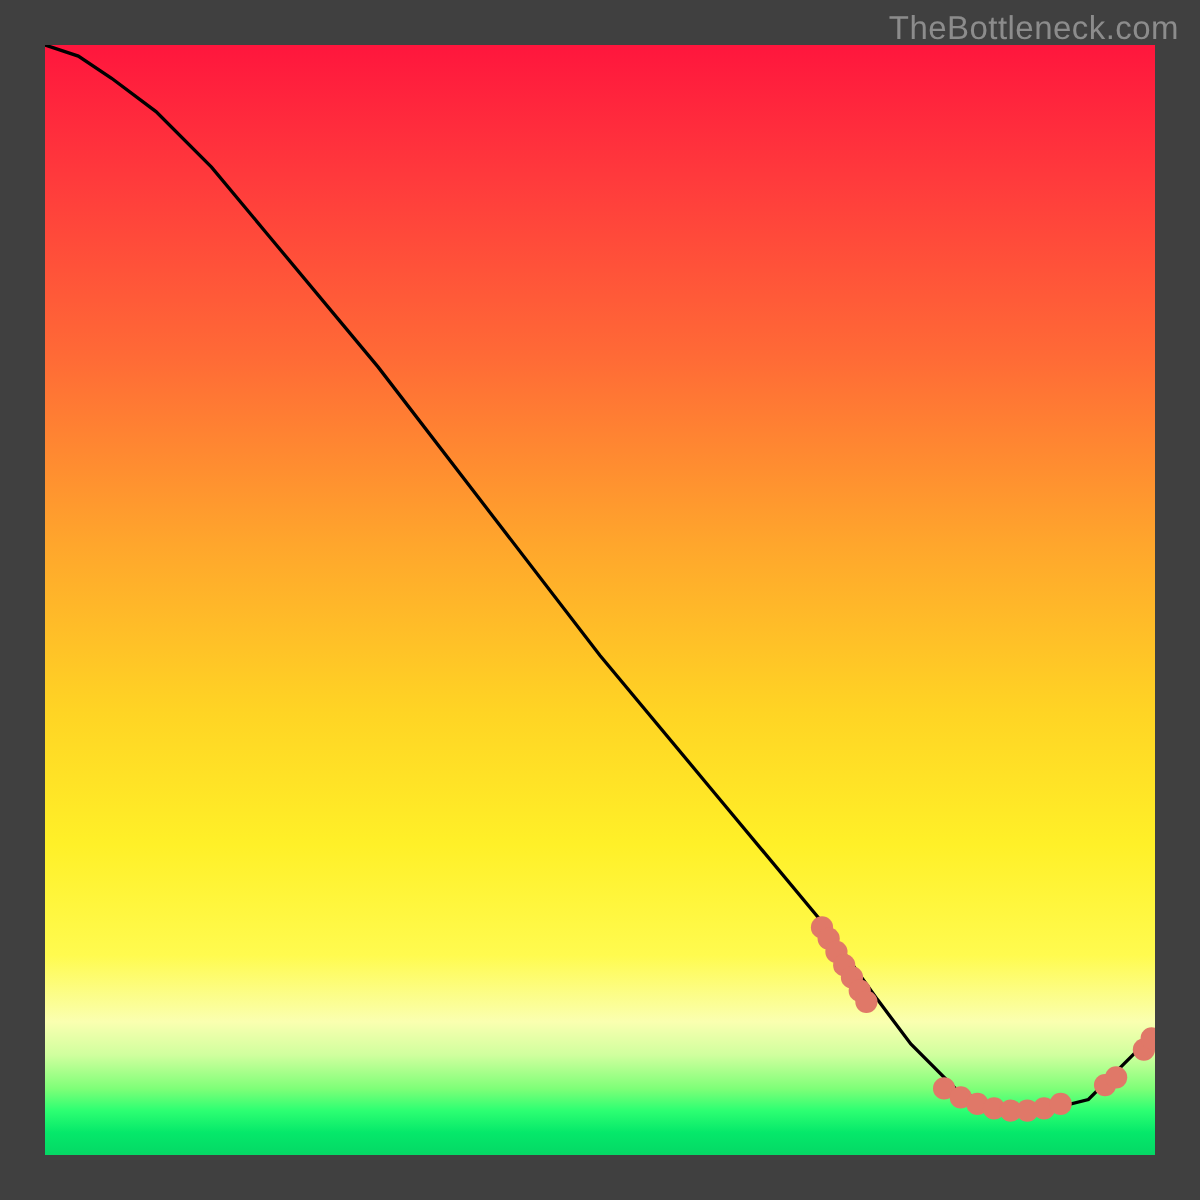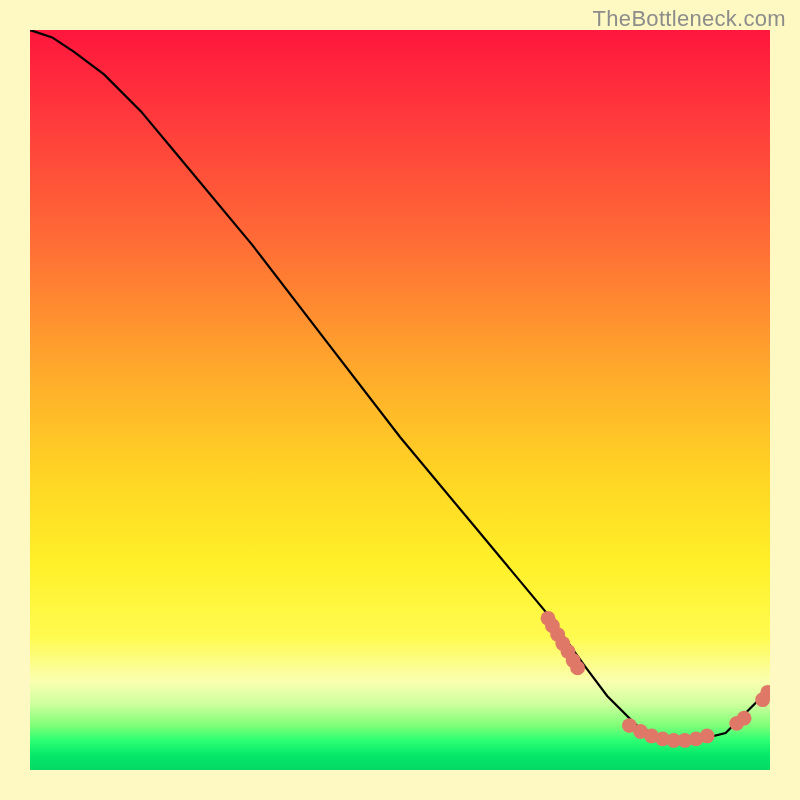--- a/index.html
+++ b/index.html
@@ -8,21 +8,21 @@
     width: 800px;
     height: 800px;
     background: #000;
     overflow: hidden;
     font-family: Arial, Helvetica, sans-serif;
   }
   .frame {
     position: relative;
     width: 800px;
     height: 800px;
-    background: #fef9c3;
+    background: #404040;
   }
   .plot {
     position: absolute;
     left: 30px;
     top: 30px;
     width: 740px;
     height: 740px;
     
     background: linear-gradient(
       to bottom,

